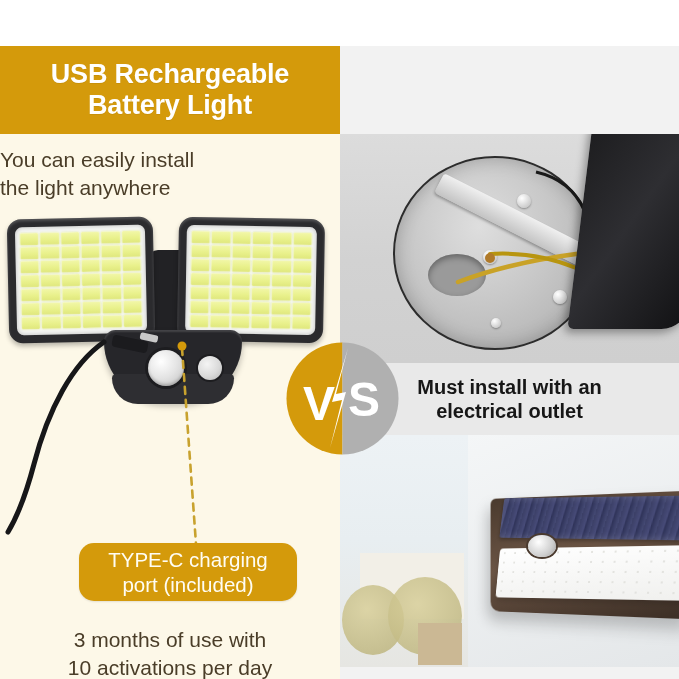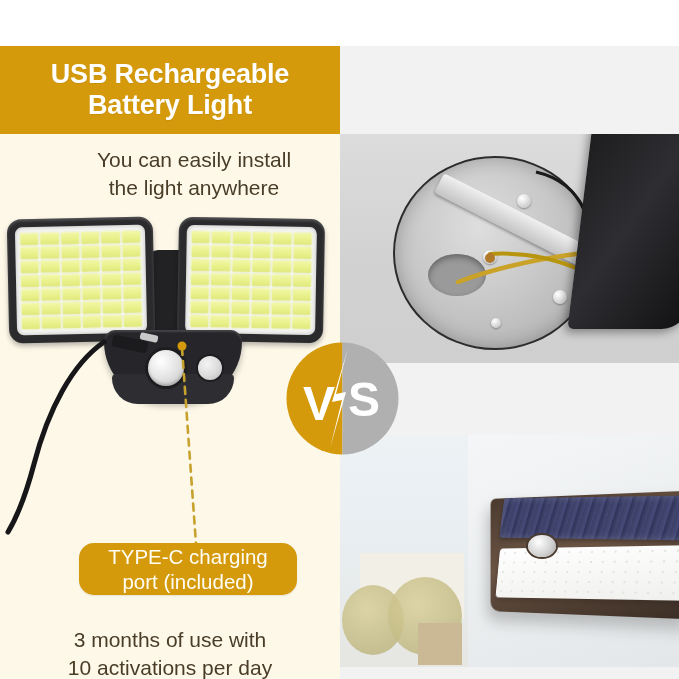--- a/index.html
+++ b/index.html
@@ -12,21 +12,21 @@
   .col-right{left:340px;width:339px;background:#f2f2f2;}
 
   
   .hdr{position:absolute;top:0;left:0;width:100%;display:flex;align-items:center;justify-content:center;text-align:center;box-sizing:border-box;}
   .hdr-left{height:88px;background:#d49a0b;}
   .hdr-right{height:88px;background:#aaaaaa;}
   .hdr-txt{color:#ffffff;font-weight:bold;font-size:27px;line-height:1.14;letter-spacing:-0.2px;white-space:pre-line;text-shadow:0 1px 0 rgba(0,0,0,.06);}
   .hdr-right .hdr-txt{font-size:26.5px;}
 
   
-  .lead{position:absolute;left:0;top:100px;width:388px;text-align:center;color:#4a3d28;font-size:21px;line-height:1.32;white-space:pre-line;}
+  .lead{position:absolute;left:0;top:100px;width:388px;text-align:left;color:#4a3d28;font-size:21px;line-height:1.32;white-space:pre-line;}
 
   
   .light{position:absolute;left:8px;top:168px;width:325px;height:178px;}
   .panelhead{position:absolute;width:146px;height:124px;background:#2b2b2e;border-radius:14px;
              box-shadow:inset 0 2px 3px rgba(255,255,255,.20), 0 3px 5px rgba(0,0,0,.28);}
   .ph-left{left:0px;top:4px;transform:rotate(-1.2deg);}
   .ph-right{left:170px;top:4px;transform:rotate(1.0deg);}
   .reflector{position:absolute;left:8px;top:8px;right:8px;bottom:8px;background:#f6f7f5;border-radius:7px;
              box-shadow:inset 0 0 5px rgba(0,0,0,.25);overflow:hidden;}
   .ledgrid{position:absolute;left:3px;top:4px;right:3px;bottom:4px;display:grid;
@@ -44,21 +44,21 @@
   .pir2{position:absolute;left:190px;top:142px;width:24px;height:24px;border-radius:50%;
         background:radial-gradient(circle at 38% 34%,#f4f4f4 0%,#dadada 55%,#b5b5b5 100%);
         box-shadow:0 0 0 2px #1d1d20;}
   .plug{position:absolute;left:104px;top:124px;width:36px;height:12px;background:#1b1b1e;border-radius:4px;transform:rotate(12deg);}
   .plugtip{position:absolute;left:132px;top:120px;width:18px;height:7px;background:#c9c9c9;border-radius:2px;transform:rotate(12deg);}
 
   .cable{position:absolute;left:0;top:168px;width:340px;height:330px;pointer-events:none;}
   .dashline{position:absolute;left:0;top:168px;width:340px;height:340px;pointer-events:none;}
 
   
-  .badge{position:absolute;left:79px;top:497px;width:218px;height:52px;background:#d49a0b;border-radius:15px;
+  .badge{position:absolute;left:79px;top:497px;width:218px;height:58px;background:#d49a0b;border-radius:15px;
          display:flex;align-items:center;justify-content:center;text-align:center;
          color:#fffdf4;font-size:20.5px;line-height:1.22;white-space:pre-line;
          box-shadow:0 1px 2px rgba(0,0,0,.10);}
   .footnote{position:absolute;left:0;top:580px;width:340px;text-align:center;color:#4a3d28;
             font-size:21px;line-height:1.33;white-space:pre-line;}
 
   
   .photo{position:absolute;left:0;width:339px;overflow:hidden;}
   .photo-top{top:88px;height:229px;background:linear-gradient(180deg,#dcdcdc 0%,#d2d2d2 55%,#cfcfcf 100%);}
   .cap{position:absolute;left:0;width:339px;background:#e9e9e9;display:flex;align-items:center;justify-content:center;text-align:center;}
@@ -254,20 +254,24 @@
       </div>
       <svg style="position:absolute;left:0;top:0;width:339px;height:229px">
         <path d="M196,38 C222,44 236,58 244,76" fill="none" stroke="#1a1a1a" stroke-width="3"></path>
         <path d="M118,148 C150,136 190,126 236,120 C252,118 262,114 268,108" fill="none" stroke="#c9a227" stroke-width="4.5" stroke-linecap="round"></path>
         <path d="M150,120 C184,118 212,124 236,134" fill="none" stroke="#b8950f" stroke-width="4" stroke-linecap="round"></path>
         <circle cx="150" cy="124" r="5" fill="#b07a2a"></circle>
       </svg>
       <div class="jfix"></div>
     </div>
 
+    <div class="cap cap-top">
+      <div class="cap-txt">Must install with an
+electrical outlet</div>
+    </div>
 
     <div class="photo photo-bot">
       <div class="sky">
         <div class="bld" style="left:20px;top:118px;width:104px;height:66px;"></div>
         <div class="tree" style="left:2px;top:150px;width:62px;height:70px;"></div>
         <div class="tree" style="left:48px;top:142px;width:74px;height:78px;"></div>
         <div class="bld" style="left:78px;top:188px;width:44px;height:42px;background:#cbb894;"></div>
       </div>
       <div class="wall"></div>
       <div class="solarbody"></div>

